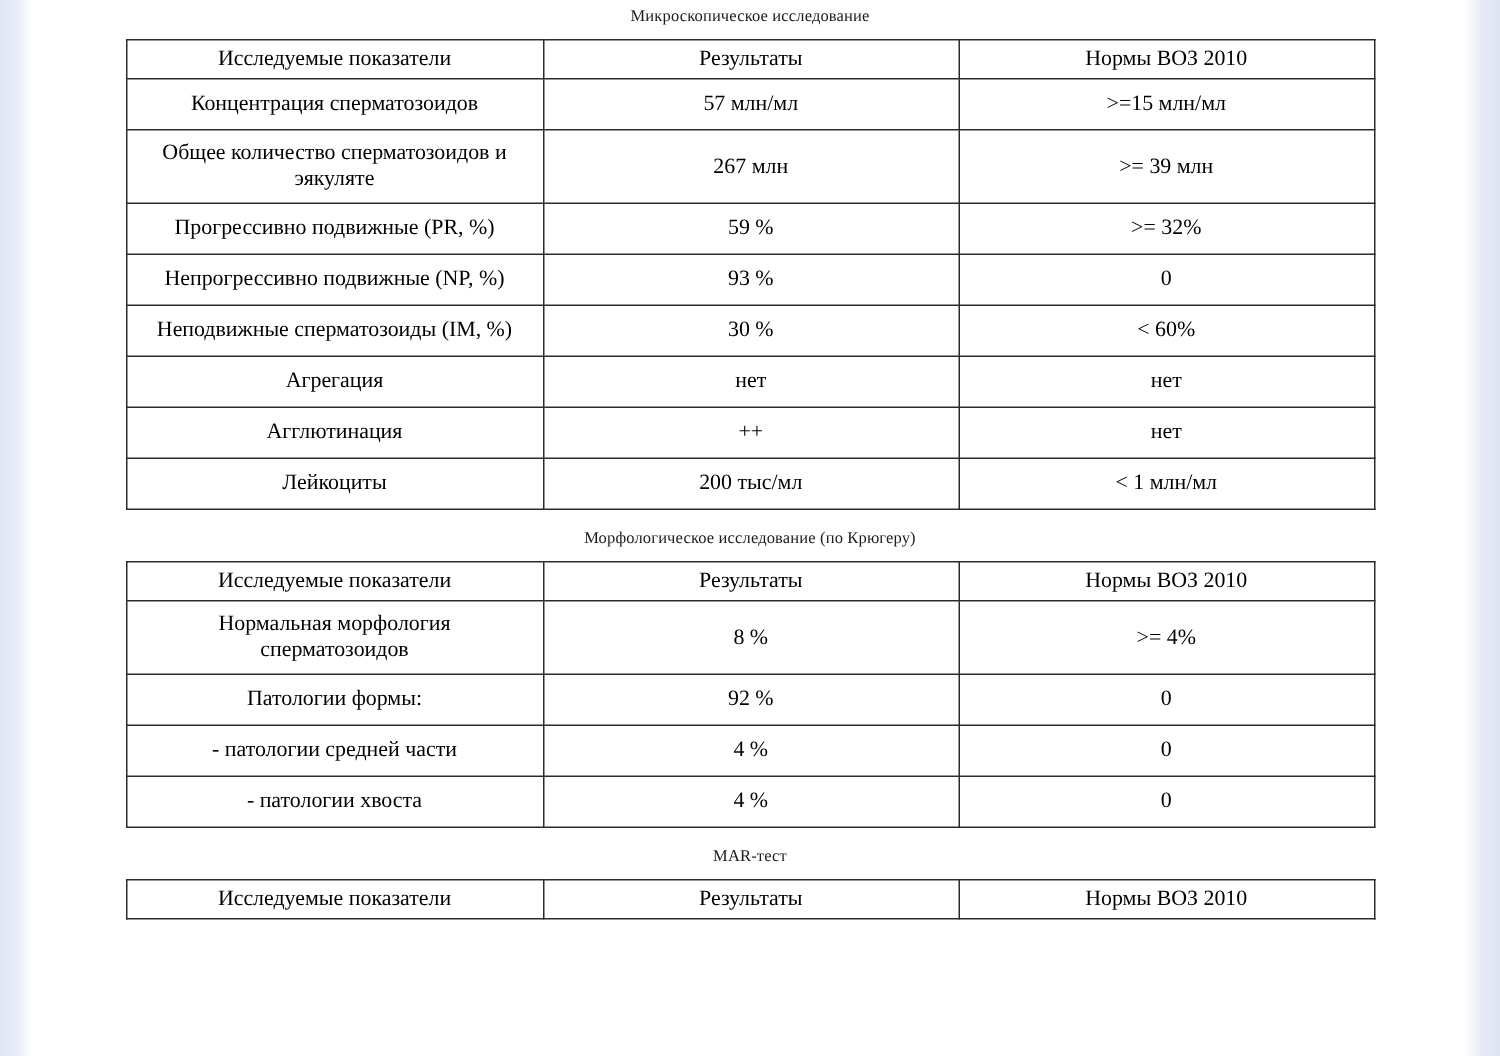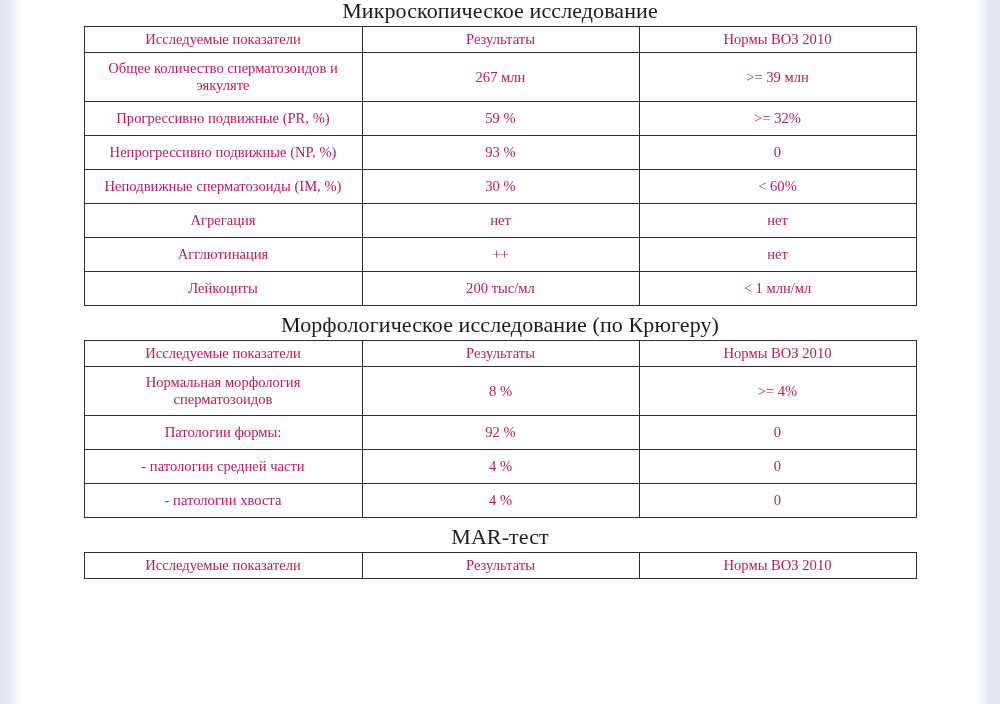--- a/index.html
+++ b/index.html
@@ -44,42 +44,42 @@
 
   .sheet {
     position: absolute;
     left: 0;
     top: 0;
     width: 1000px;
   }
 
   .section-title {
     text-align: center;
-    font-size: 22px;
+    font-size: 11px;
     line-height: 22px;
     color: #1b1b1b;
     letter-spacing: 0.1px;
   }
 
   table.report {
     border-collapse: collapse;
     table-layout: fixed;
     margin: 0 auto;
     width: 832px;
     background: #ffffff;
   }
   table.report td,
   table.report th {
     border: 1.4px solid #2b2b2b;
     text-align: center;
     vertical-align: middle;
     font-weight: normal;
     font-size: 14.6px;
     line-height: 17px;
-    color: #be185d;
+    color: #000000;
     padding: 4px 18px;
   }
   table.report col.c-param { width: 278px; }
   table.report col.c-result { width: 277px; }
   table.report col.c-norm  { width: 277px; }
 
   .row-tall td { height: 40px; }
   .row-normal td { height: 25px; }
 
   .gap-after-table-1 { height: 8px; }
@@ -105,20 +105,25 @@
           <col class="c-norm">
       </colgroup>
       <thead>
         <tr class="row-normal">
           <th>Исследуемые показатели</th>
           <th>Результаты</th>
           <th>Нормы ВОЗ 2010</th>
         </tr>
       </thead>
       <tbody>
+        <tr class="row-normal">
+          <td>Концентрация сперматозоидов</td>
+          <td>57 млн/мл</td>
+          <td>&gt;=15 млн/мл</td>
+        </tr>
         <tr class="row-tall">
           <td>Общее количество сперматозоидов и эякуляте</td>
           <td>267 млн</td>
           <td>&gt;= 39 млн</td>
         </tr>
         <tr class="row-normal">
           <td>Прогрессивно подвижные (PR, %)</td>
           <td>59 %</td>
           <td>&gt;= 32%</td>
         </tr>

